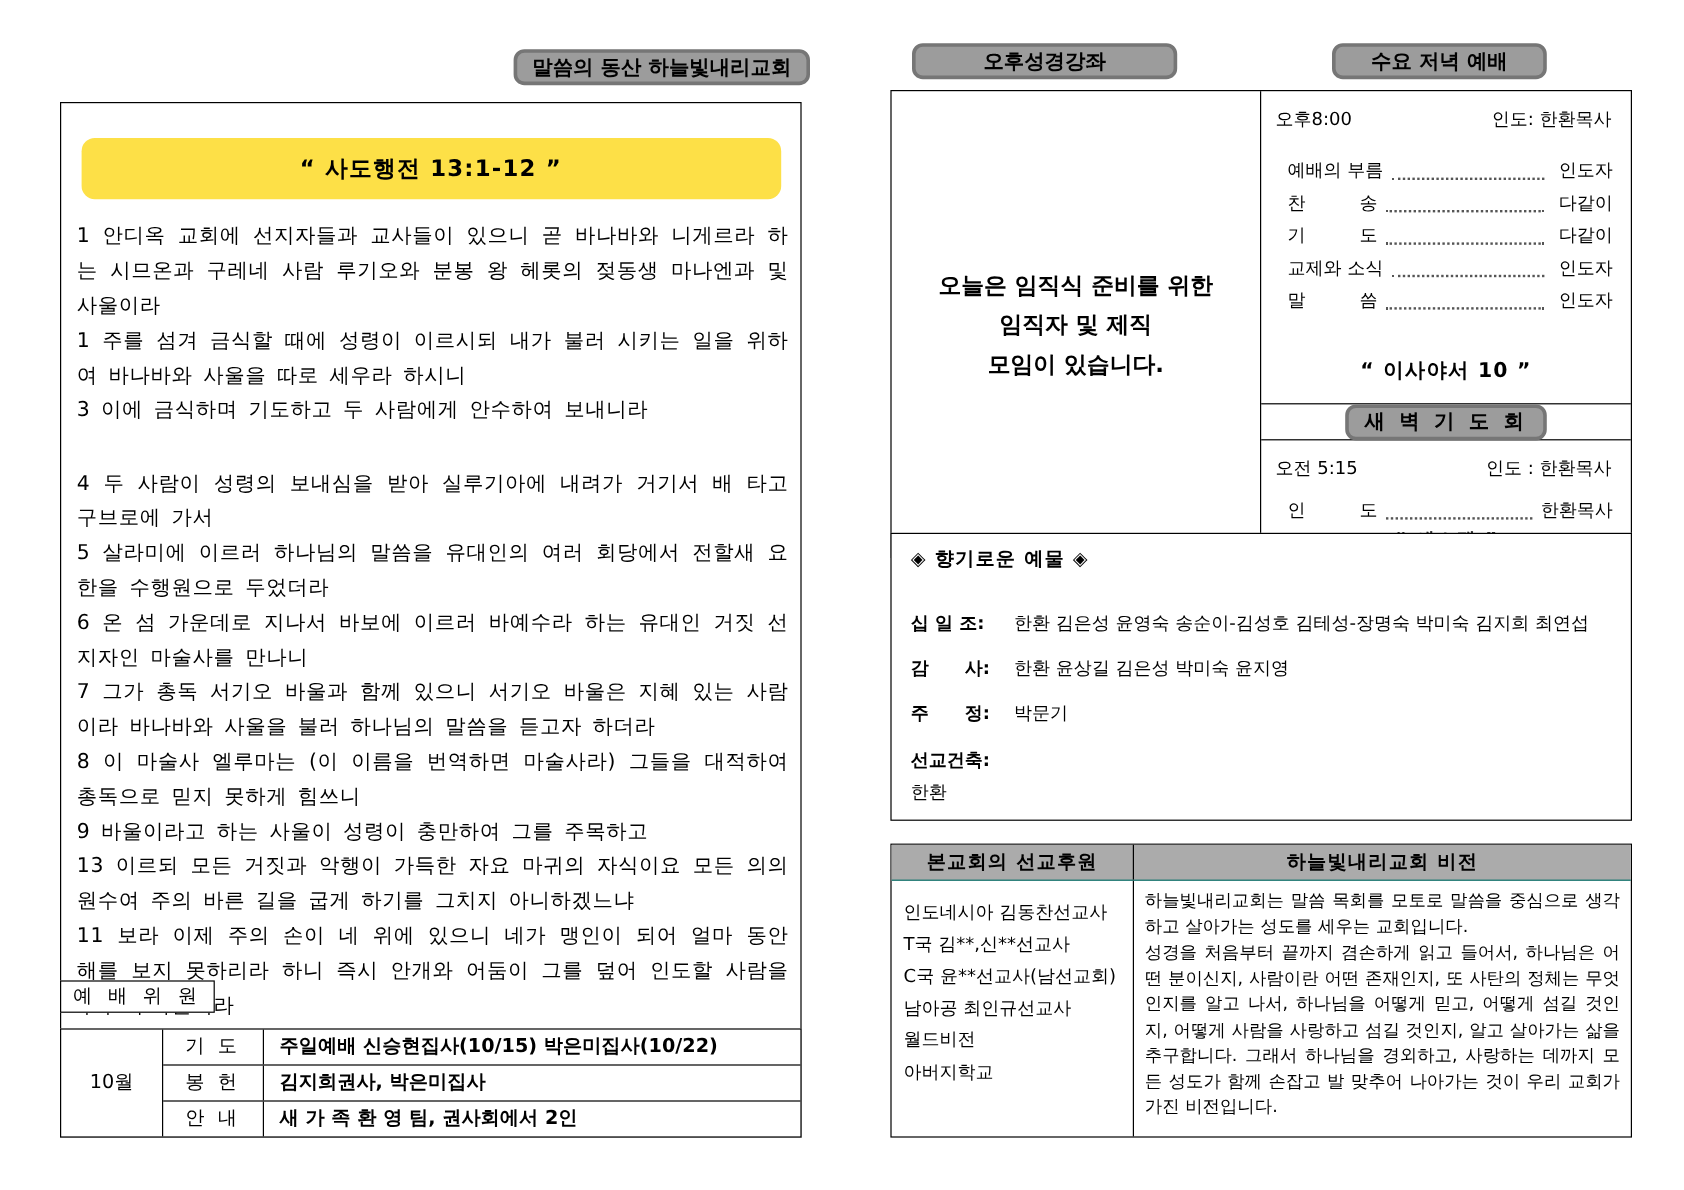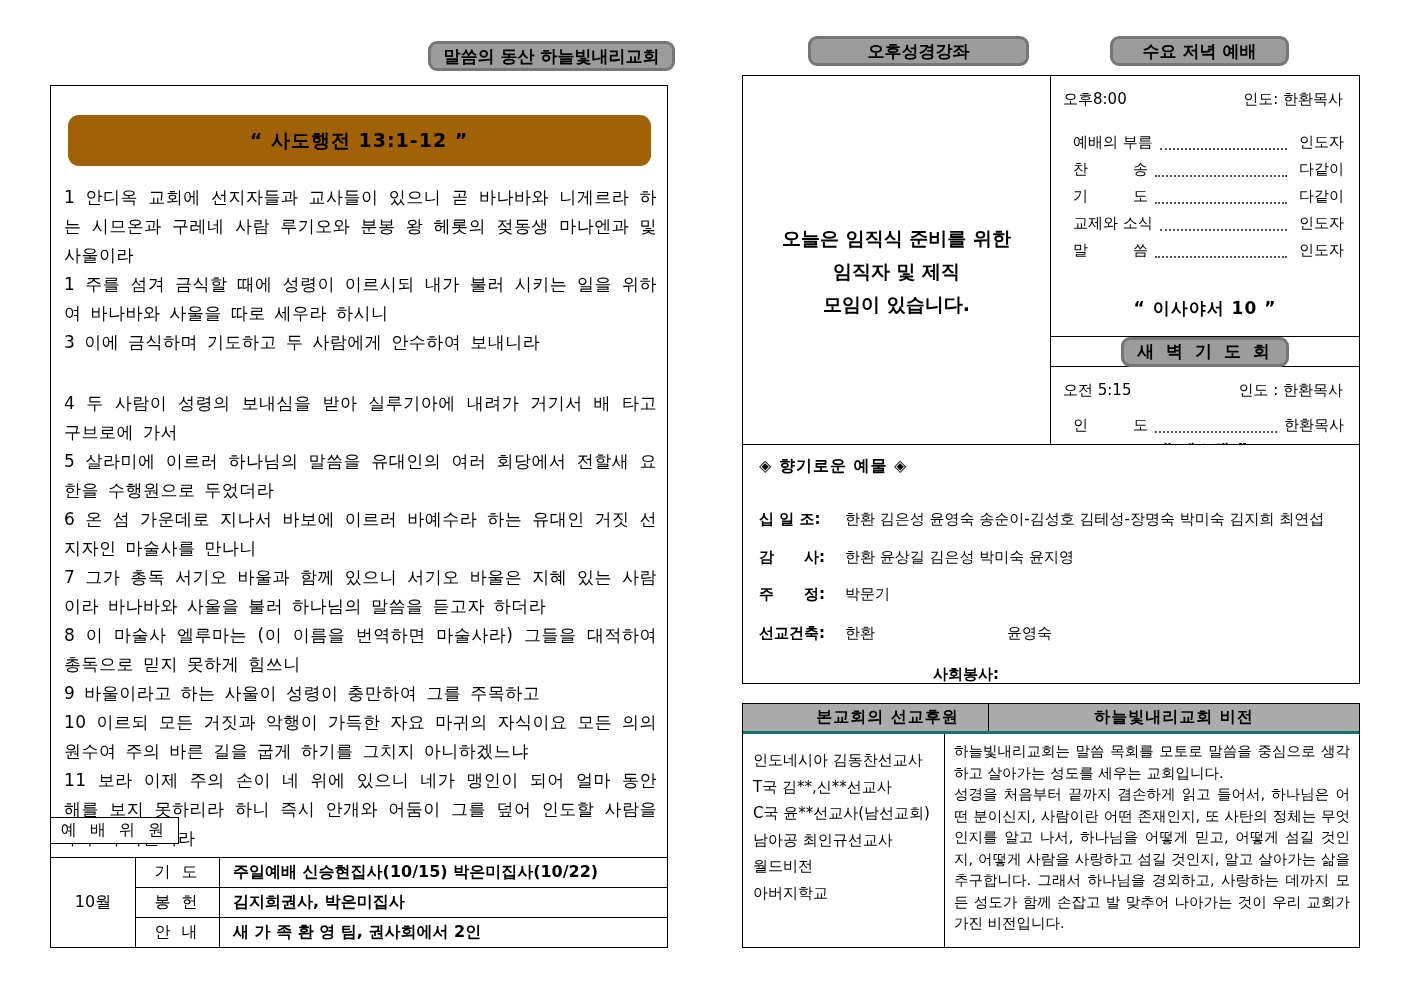--- a/index.html
+++ b/index.html
@@ -13,21 +13,21 @@
     position:absolute; display:flex; align-items:center; justify-content:center;
     background:#9c9c9c; border:3px solid #767676; border-radius:9px;
     font-weight:bold; font-size:17px; color:#000; box-sizing:border-box;
   }
   .box { position:absolute; border:1px solid #000; box-sizing:border-box; background:#fff; }
 
   
   #left-page { left:50px; top:85px; width:618px; height:863px; }
   #scripture-title {
     margin:29px auto 0 auto; width:583px; height:51px;
-    background:#a16207; border-radius:11px;
+    background:#fde047; border-radius:11px;
     display:flex; align-items:center; justify-content:center;
     font-size:19px; font-weight:bold; letter-spacing:1px;
   }
   #verses {
     padding:17px 10px 0 13px; font-size:17px; line-height:29px;
     text-align:justify; letter-spacing:0.5px; word-spacing:3px;
   }
   #verses p { margin:0; }
   .verse-gap { height:32px; }
   #committee-label {
@@ -84,59 +84,59 @@
 
   
   #offering-box { left:742px; top:444px; width:618px; height:240px; padding:11px 16px; }
   #offering-title { font-size:16px; font-weight:bold; letter-spacing:1px; }
   .off-row { display:flex; font-size:15px; line-height:27px; }
   .off-label { font-weight:bold; white-space:pre; width:86px; flex:none; }
   #tithe-row { margin-top:29px; }
   .off-line2 { padding-left:41px; }
   #thanks-row { margin-top:11px; }
   #jujung-row { margin-top:10px; }
-  #mission-row { margin-top:12px; }
+  #mission-row { margin-top:12px;flex-direction:column; }
   .off-inline-gap { width:58px; flex:none; }
   .off-val { white-space:pre; }
 
   
   #bottom-table { left:742px; top:703px; width:618px; height:245px; display:flex; flex-direction:column; }
-  #bottom-header { height:30px; display:flex; border-bottom:3px solid #0f766e; background:#ababab; box-sizing:border-box;padding-left:44px; }
+  #bottom-header { height:30px; display:flex; border-bottom:1px solid #0f766e; background:#ababab; box-sizing:border-box; }
   .bh-cell { display:flex; align-items:center; justify-content:center; font-size:16px; font-weight:bold; letter-spacing:1px; }
   #bh-left { width:202px; border-right:1px solid #000; box-sizing:border-box; }
   #bh-right { flex:1; }
   #bottom-body { flex:1; display:flex; }
   #missions-cell { width:202px; border-right:1px solid #000; box-sizing:border-box; padding:13px 4px 0 10px; }
   #missions-cell div { font-size:15px; line-height:26.5px; white-space:nowrap; }
   #vision-cell { flex:1; padding:7px 9px 0 9px; font-size:14.5px; line-height:21.5px; text-align:justify; }
   #vision-cell p { margin:0; }
 </style>
 </head>
 <body>
 
 <div class="badge" style="left:428px; top:41px; width:247px; height:30px;">말씀의 동산  하늘빛내리교회</div>
-<div class="badge" style="left:808px; top:36px; width:221px; height:30px;">오후성경강좌</div>
+<div class="badge" style="left:760px; top:36px; width:221px; height:30px;">오후성경강좌</div>
 <div class="badge" style="left:1110px; top:36px; width:179px; height:30px;">수요 저녁 예배</div>
 
 <div id="left-page" class="box">
 
   <div id="scripture-title">“ 사도행전 13:1-12  ”</div>
 
   <div id="verses">
     <p>1 안디옥 교회에 선지자들과 교사들이 있으니 곧 바나바와 니게르라 하는 시므온과 구레네 사람 루기오와 분봉 왕 헤롯의 젖동생 마나엔과 및 사울이라</p>
     <p>1 주를 섬겨 금식할 때에 성령이 이르시되 내가 불러 시키는 일을 위하여 바나바와 사울을 따로 세우라 하시니</p>
     <p>3 이에 금식하며 기도하고 두 사람에게 안수하여 보내니라</p>
     <div class="verse-gap"></div>
     <p>4 두 사람이 성령의 보내심을 받아 실루기아에 내려가 거기서 배 타고 구브로에 가서</p>
     <p>5 살라미에 이르러 하나님의 말씀을 유대인의 여러 회당에서 전할새 요한을 수행원으로 두었더라</p>
     <p>6 온 섬 가운데로 지나서 바보에 이르러 바예수라 하는 유대인 거짓 선지자인 마술사를 만나니</p>
     <p>7 그가 총독 서기오 바울과 함께 있으니 서기오 바울은 지혜 있는 사람이라 바나바와 사울을 불러 하나님의 말씀을 듣고자 하더라</p>
     <p>8 이 마술사 엘루마는 (이 이름을 번역하면 마술사라) 그들을 대적하여 총독으로 믿지 못하게 힘쓰니</p>
     <p>9 바울이라고 하는 사울이 성령이 충만하여 그를 주목하고</p>
-    <p>10 이르되 모든 거짓과 악행이 가득한 자요 마귀의 자식이요 모든 의의 원수여 주의 바른 길을 굽게 하기를 그치지 아니하겠느냐</p>
+    <p>13 이르되 모든 거짓과 악행이 가득한 자요 마귀의 자식이요 모든 의의 원수여 주의 바른 길을 굽게 하기를 그치지 아니하겠느냐</p>
     <p>11 보라 이제 주의 손이 네 위에 있으니 네가 맹인이 되어 얼마 동안 해를 보지 못하리라 하니 즉시 안개와 어둠이 그를 덮어 인도할 사람을 두루 구하는지라</p>
     <p>12 이에 총독이 그렇게 된 것을 보고 믿으며 주의 가르치심을 놀랍게 여기니라</p>
   </div>
 
   <div id="committee-label">예 배 위 원</div>
 
   <div id="duty-table">
     <div id="duty-month">10월</div>
     <div id="duty-rows">
       <div class="duty-row">

